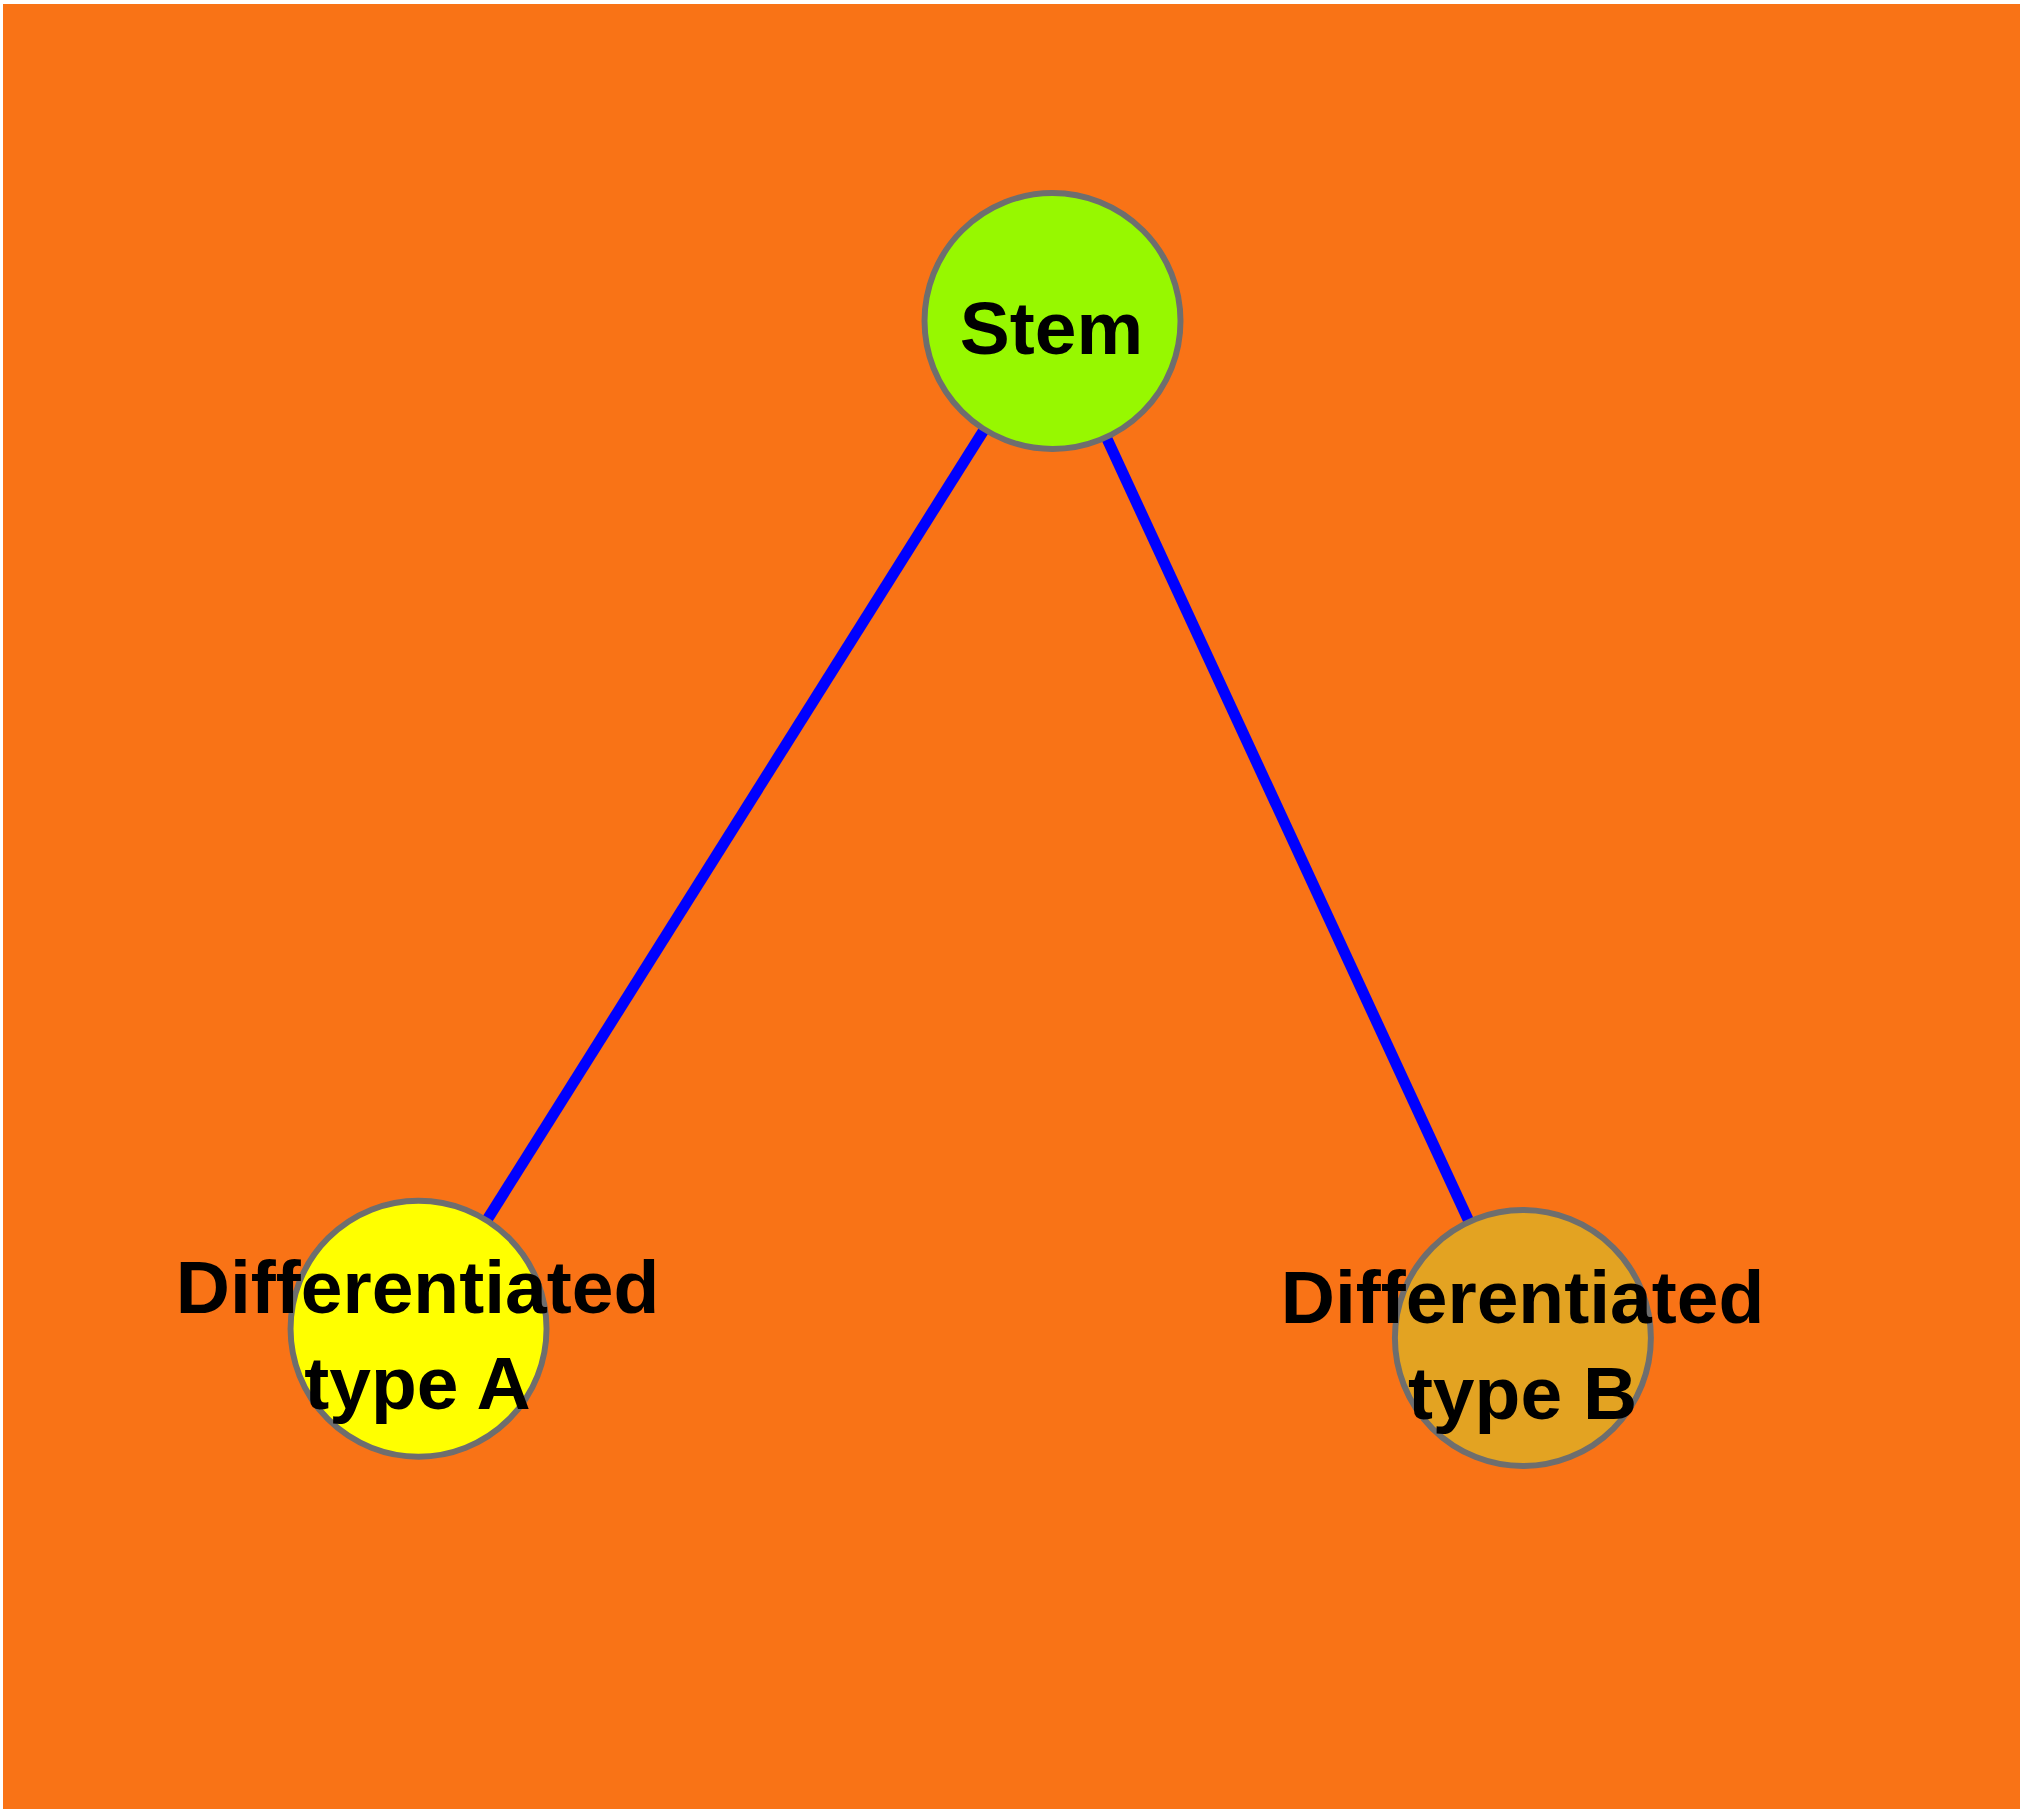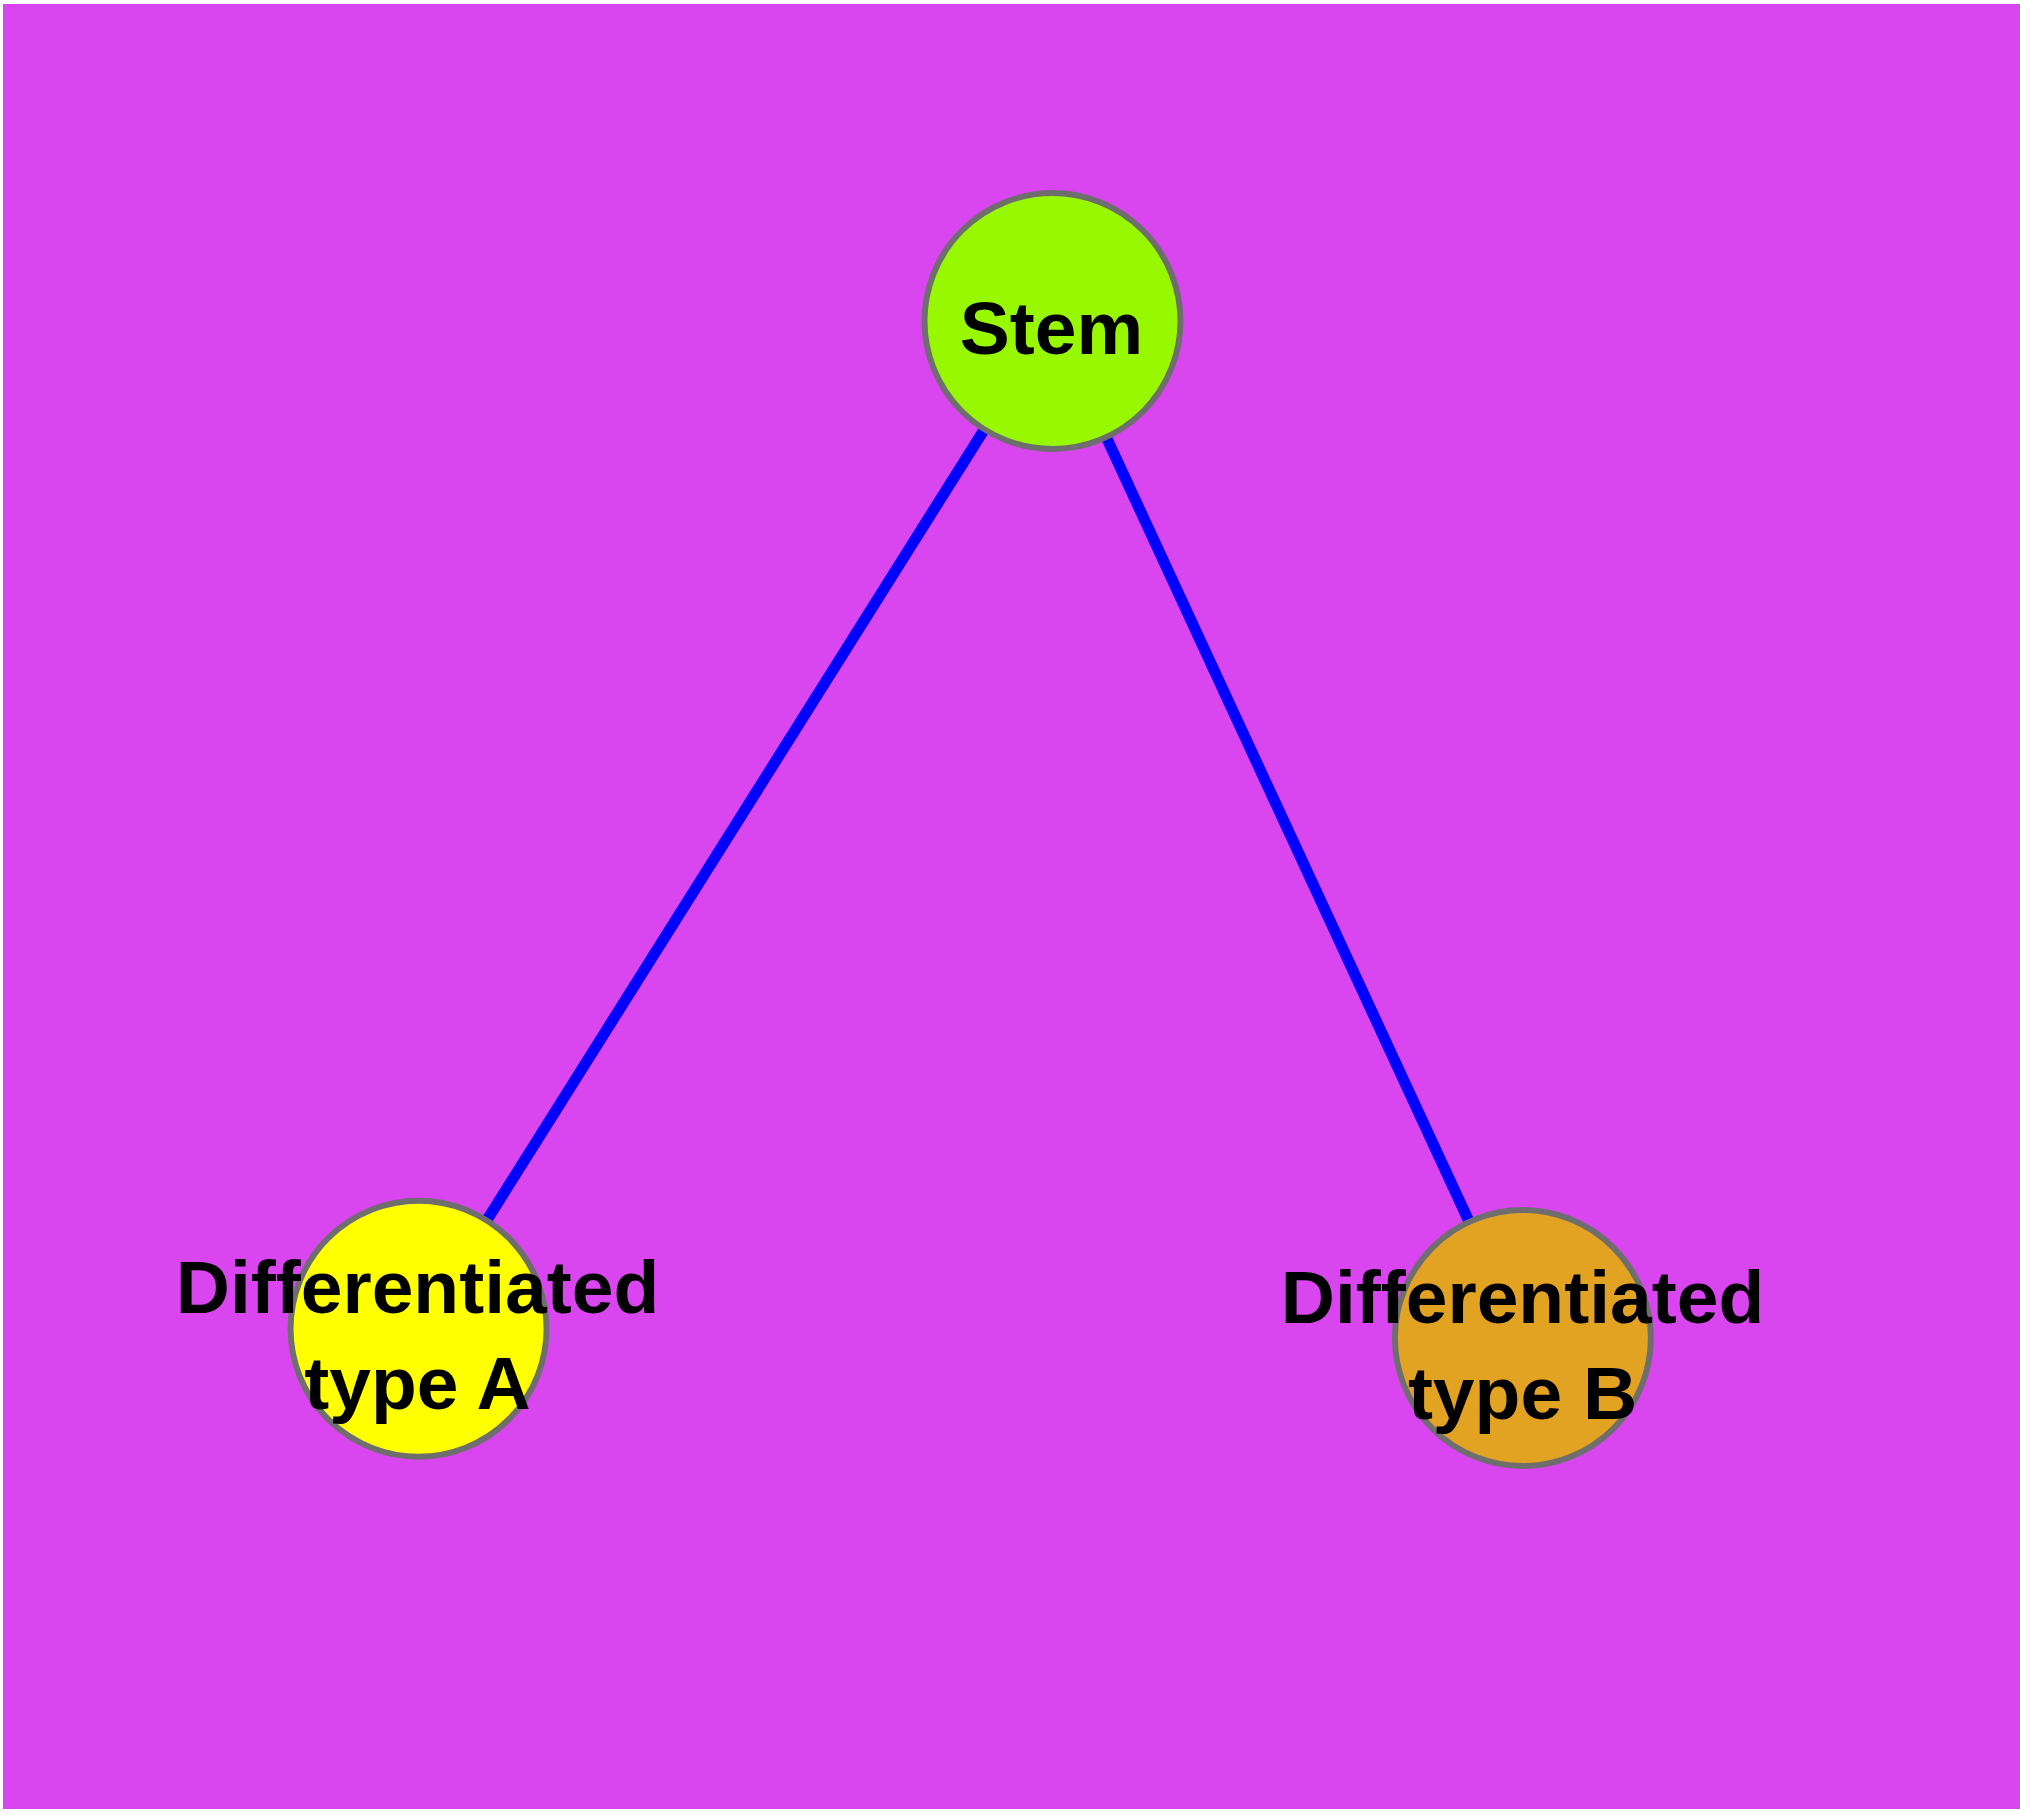--- a/index.html
+++ b/index.html
@@ -48,21 +48,21 @@
     font-size: 75px;
     line-height: 96px;
     letter-spacing: 0;
     color: #000000;
   }
 </style>
 </head>
 <body>
 
 <div class="page">
-  <div class="canvas" style="background: #d946ef;">
+  <div class="canvas" style="background: #f97316;">
     <svg class="graph-svg" xmlns="http://www.w3.org/2000/svg" viewBox="0 0 2381 2129" width="2018" height="1804">
       <g>
           <line x1="1238" y1="374" x2="490" y2="1563" stroke="#0000ff" stroke-width="13"></line>
           <line x1="1238" y1="374" x2="1793" y2="1574" stroke="#0000ff" stroke-width="13"></line>
         </g>
       <g>
           <circle cx="1238" cy="374" r="151" fill="#97f800" stroke="#6e6e6e" stroke-width="7"></circle>
           <circle cx="490" cy="1563" r="151" fill="#ffff00" stroke="#6e6e6e" stroke-width="7"></circle>
           <circle cx="1793" cy="1574" r="151" fill="#e3a322" stroke="#6e6e6e" stroke-width="7"></circle>
         </g>

